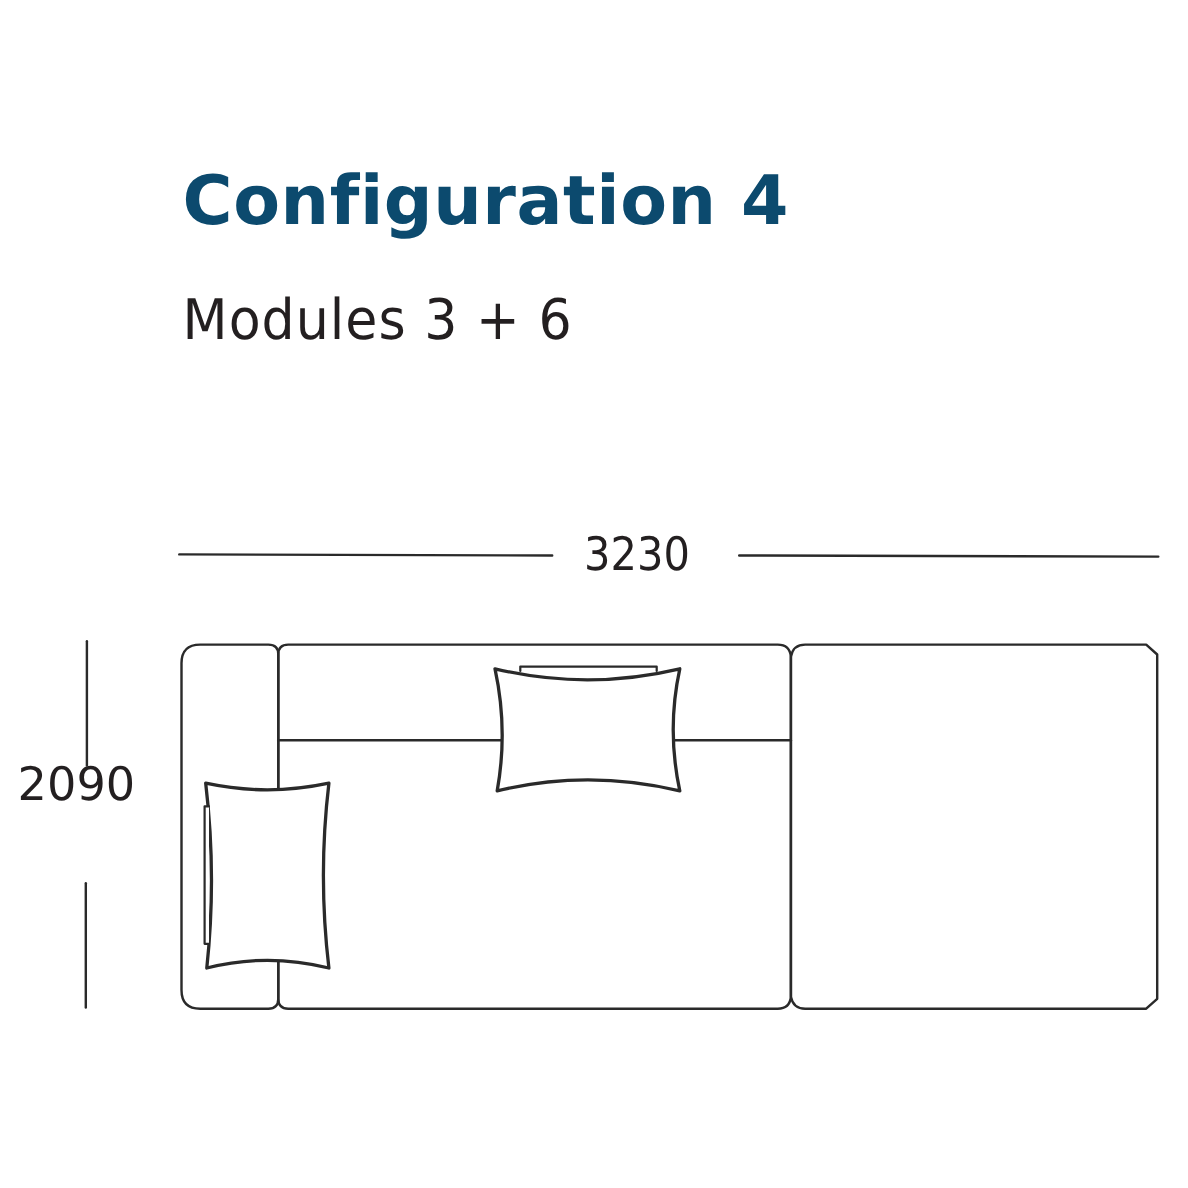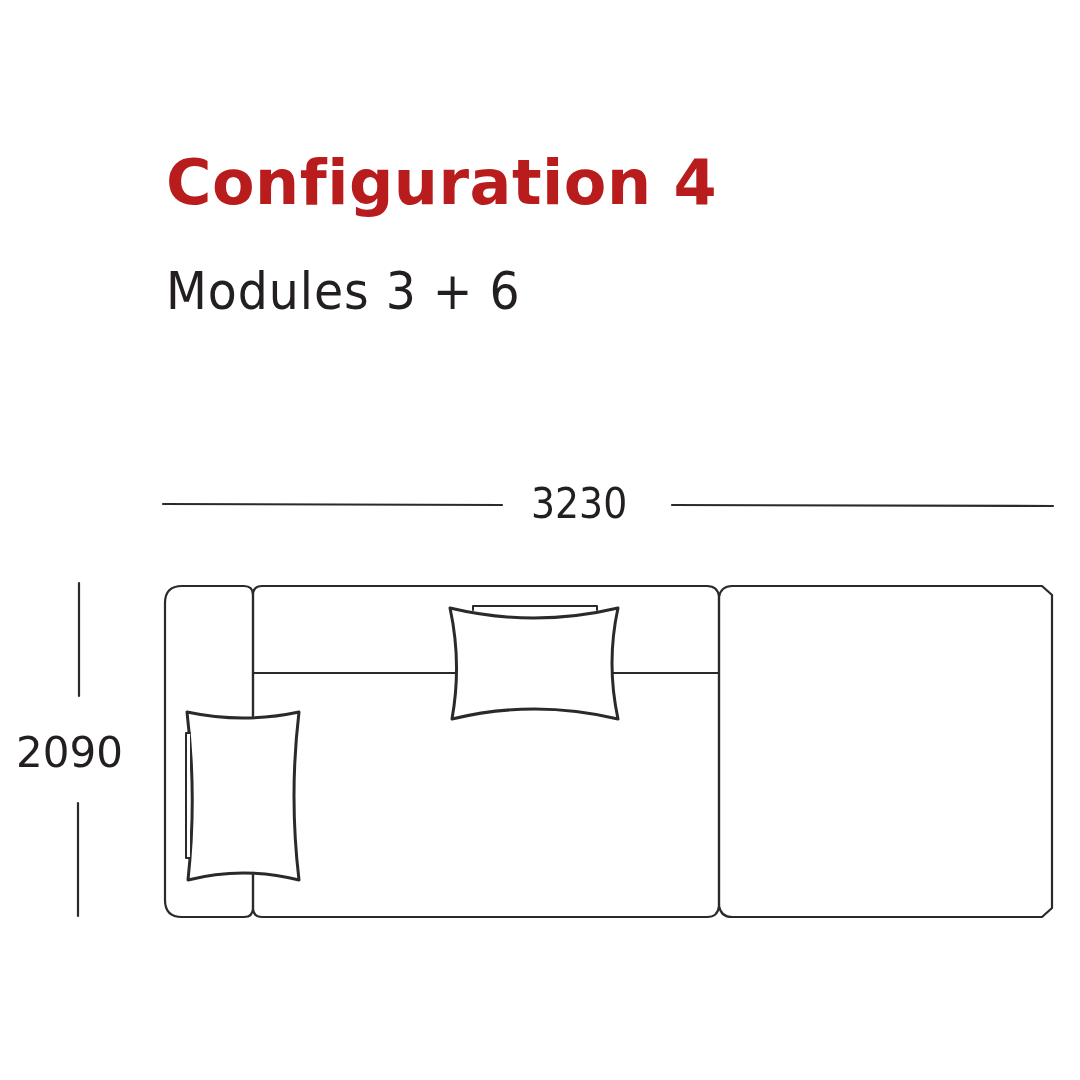--- a/index.html
+++ b/index.html
@@ -1,35 +1,35 @@
 <!DOCTYPE html>
 <html><head>
 <meta charset="utf-8">
 <style>
   html, body { margin: 0; padding: 0; background: #ffffff; }
   body { width: 1080px; height: 1080px; position: relative; overflow: hidden; }
   .title {
     position: absolute; left: 166px; top: 152px;
     font-family: "DejaVu Sans", sans-serif; font-weight: bold;
-    font-size: 62px; letter-spacing: 0.5px; color: #b91c1c; line-height: 1;
+    font-size: 62px; letter-spacing: 0.5px; color: #0c4a6e; line-height: 1;
     white-space: nowrap;
   }
   .subtitle {
     position: absolute; left: 166px; top: 266px;
     font-family: "DejaVu Sans", sans-serif; font-weight: normal;
     font-size: 51px; letter-spacing: 1px; color: #231f20; line-height: 1;
     white-space: nowrap; transform: scaleX(0.93); transform-origin: left top;
   }
   .dim-label {
     position: absolute; font-family: "DejaVu Sans", sans-serif;
     font-size: 42px; color: #231f20; line-height: 1; white-space: nowrap;
     font-weight: normal;
   }
   .dim-width { left: 531px; top: 483px; transform: scaleX(0.9); transform-origin: left top; }
-  .dim-depth { left: 16px; top: 732px; }
+  .dim-depth { left: 16px; top: 692px; }
   svg.plan { position: absolute; left: 0; top: 0; }
 </style>
 </head>
 <body>
 
 <div class="title">Configuration 4</div>
 <div class="subtitle">Modules 3 + 6</div>
 
 <div class="dim-label dim-width">3230</div>
 <div class="dim-label dim-depth">2090</div>

